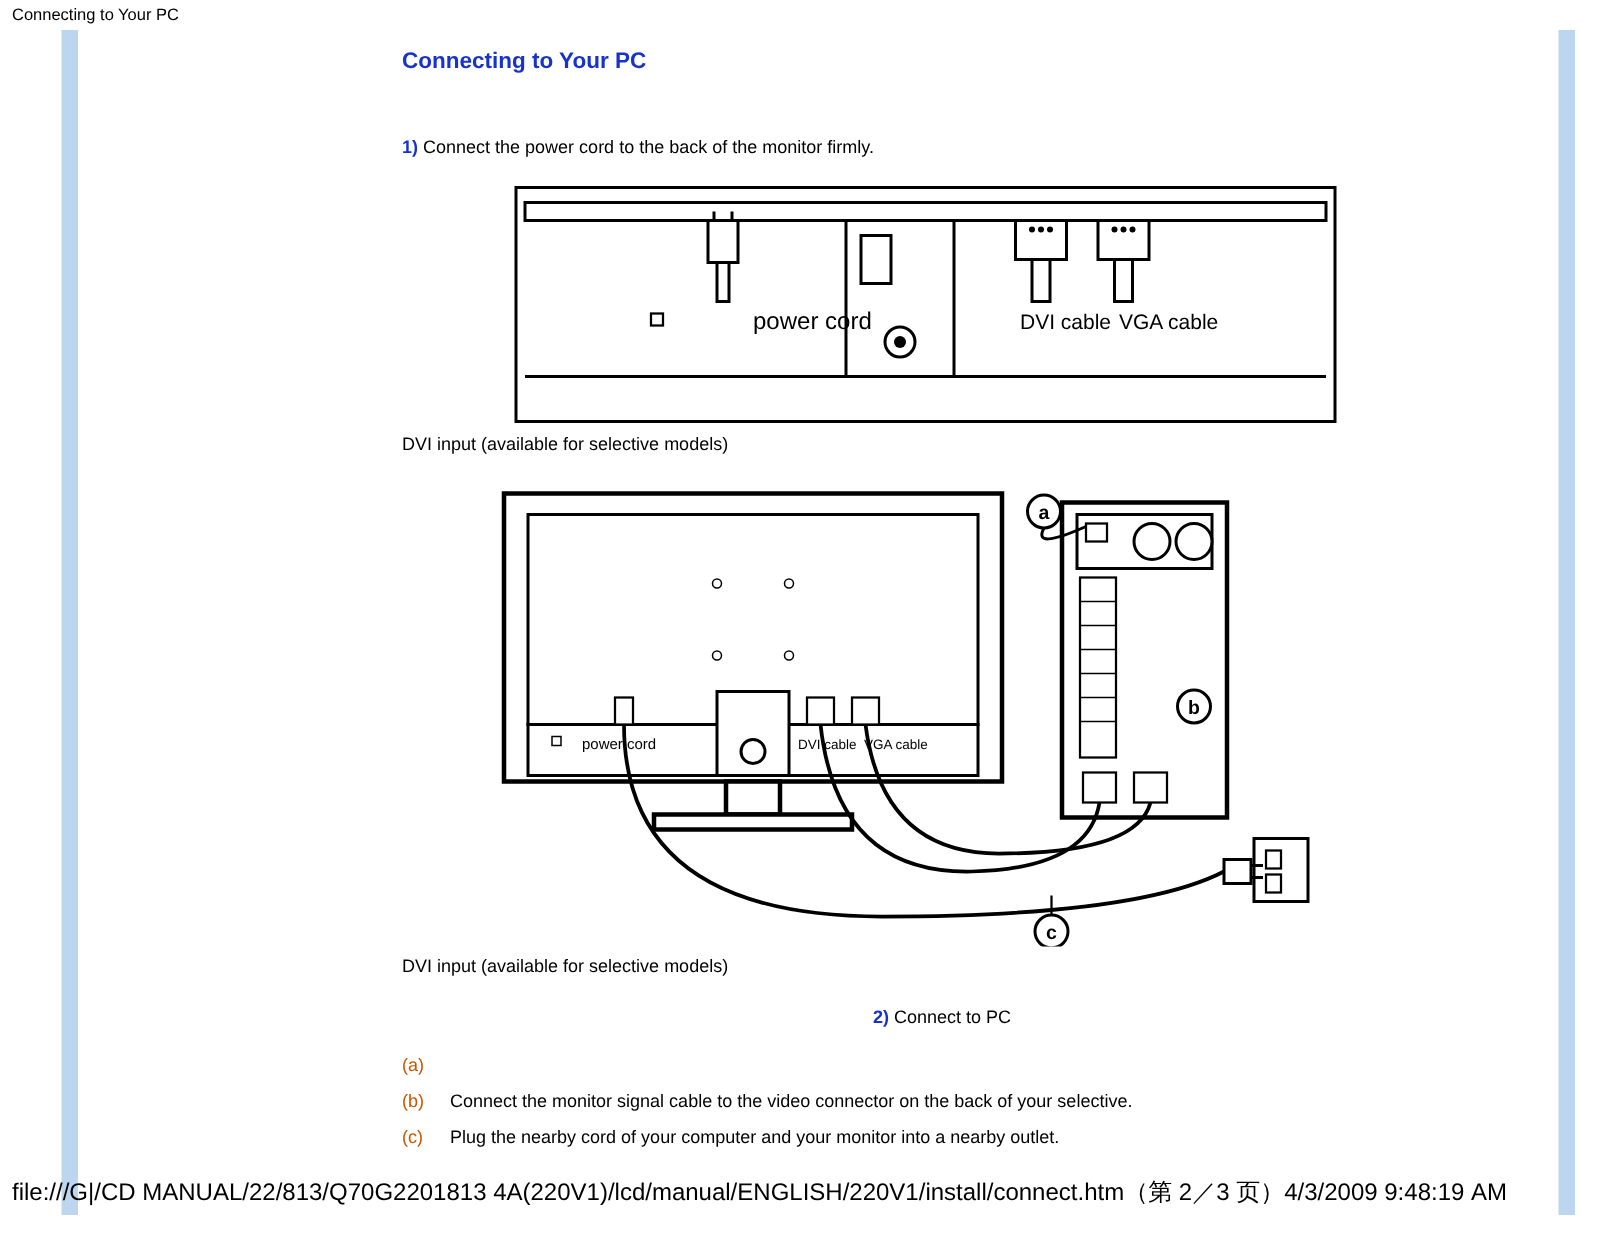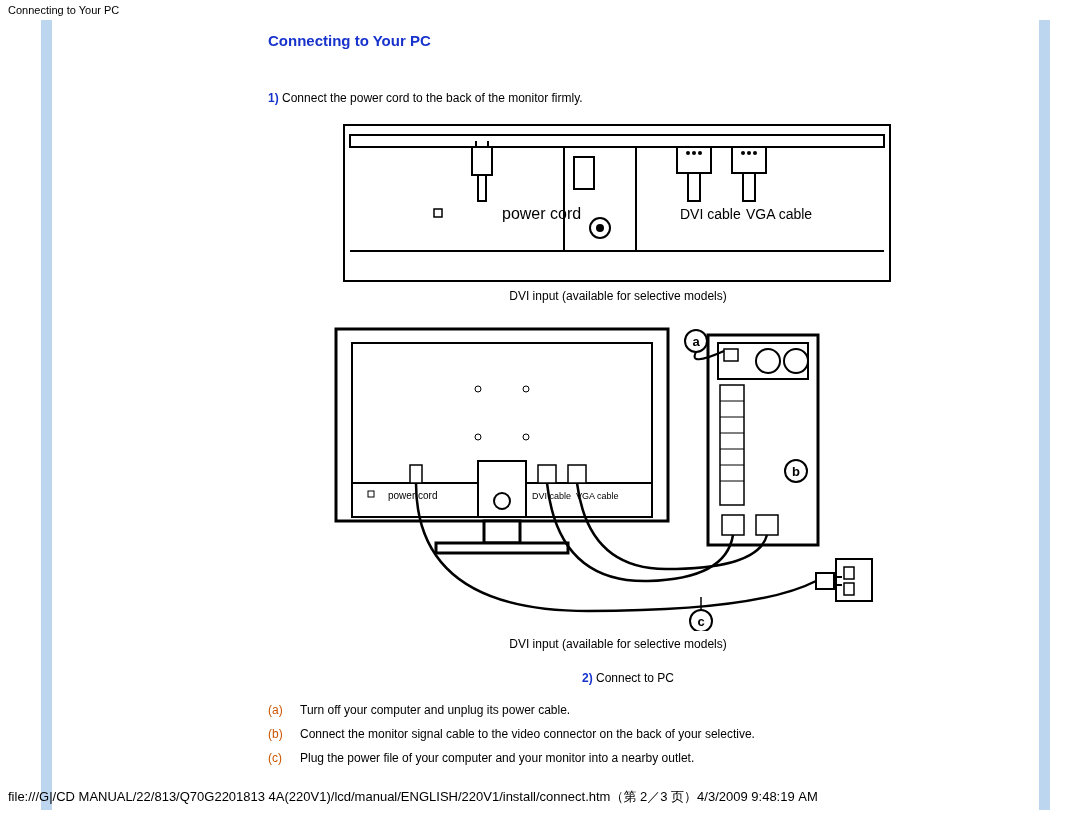--- a/index.html
+++ b/index.html
@@ -62,21 +62,20 @@
     font-weight: bold;
   }
   .fig-box {
     margin: 8px 0 6px 64px;
     width: 570px;
     display: flex;
     justify-content: center;
   }
   .fig1 svg { display: block; }
   .caption {
-    text-align: center;
     font-size: 12px;
     margin: 6px 0 18px 0;
     width: 700px;
   }
   .fig2-wrap {
     margin: 6px 0 4px 20px;
     width: 680px;
     display: flex;
     justify-content: center;
   }
@@ -92,21 +91,21 @@
     margin-bottom: 10px;
   }
   .submark {
     width: 32px;
     color: #cc5500;
   }
   .footer {
     position: absolute;
     left: 8px;
     bottom: 4px;
-    font-size: 13px;
+    font-size: 16px;
     color: #000;
   }
 </style>
 </head>
 <body>
 
 <div class="page-header">Connecting to Your PC</div>
 
 <div class="outer">
   <div class="bar-left"></div>
@@ -245,27 +244,26 @@
     <div class="caption">DVI input (available for selective models)</div>
 
     <div class="step-line step2">
       <span class="step-num">2)</span>
       <span>Connect to PC</span>
     </div>
 
     <div class="sublist">
       <div class="subitem">
         <div class="submark">(a)</div>
-        <div>Turn off your computer and unplug its power cable.</div>
       </div>
       <div class="subitem">
         <div class="submark">(b)</div>
         <div>Connect the monitor signal cable to the video connector on the back of your selective.</div>
       </div>
       <div class="subitem">
         <div class="submark">(c)</div>
-        <div>Plug the power file of your computer and your monitor into a nearby outlet.</div>
+        <div>Plug the nearby cord of your computer and your monitor into a nearby outlet.</div>
       </div>
     </div>
   </div>
 
   <div class="footer">file:///G|/CD MANUAL/22/813/Q70G2201813 4A(220V1)/lcd/manual/ENGLISH/220V1/install/connect.htm（第 2／3 页）4/3/2009 9:48:19 AM</div>
 </div>
 
 </body></html>

